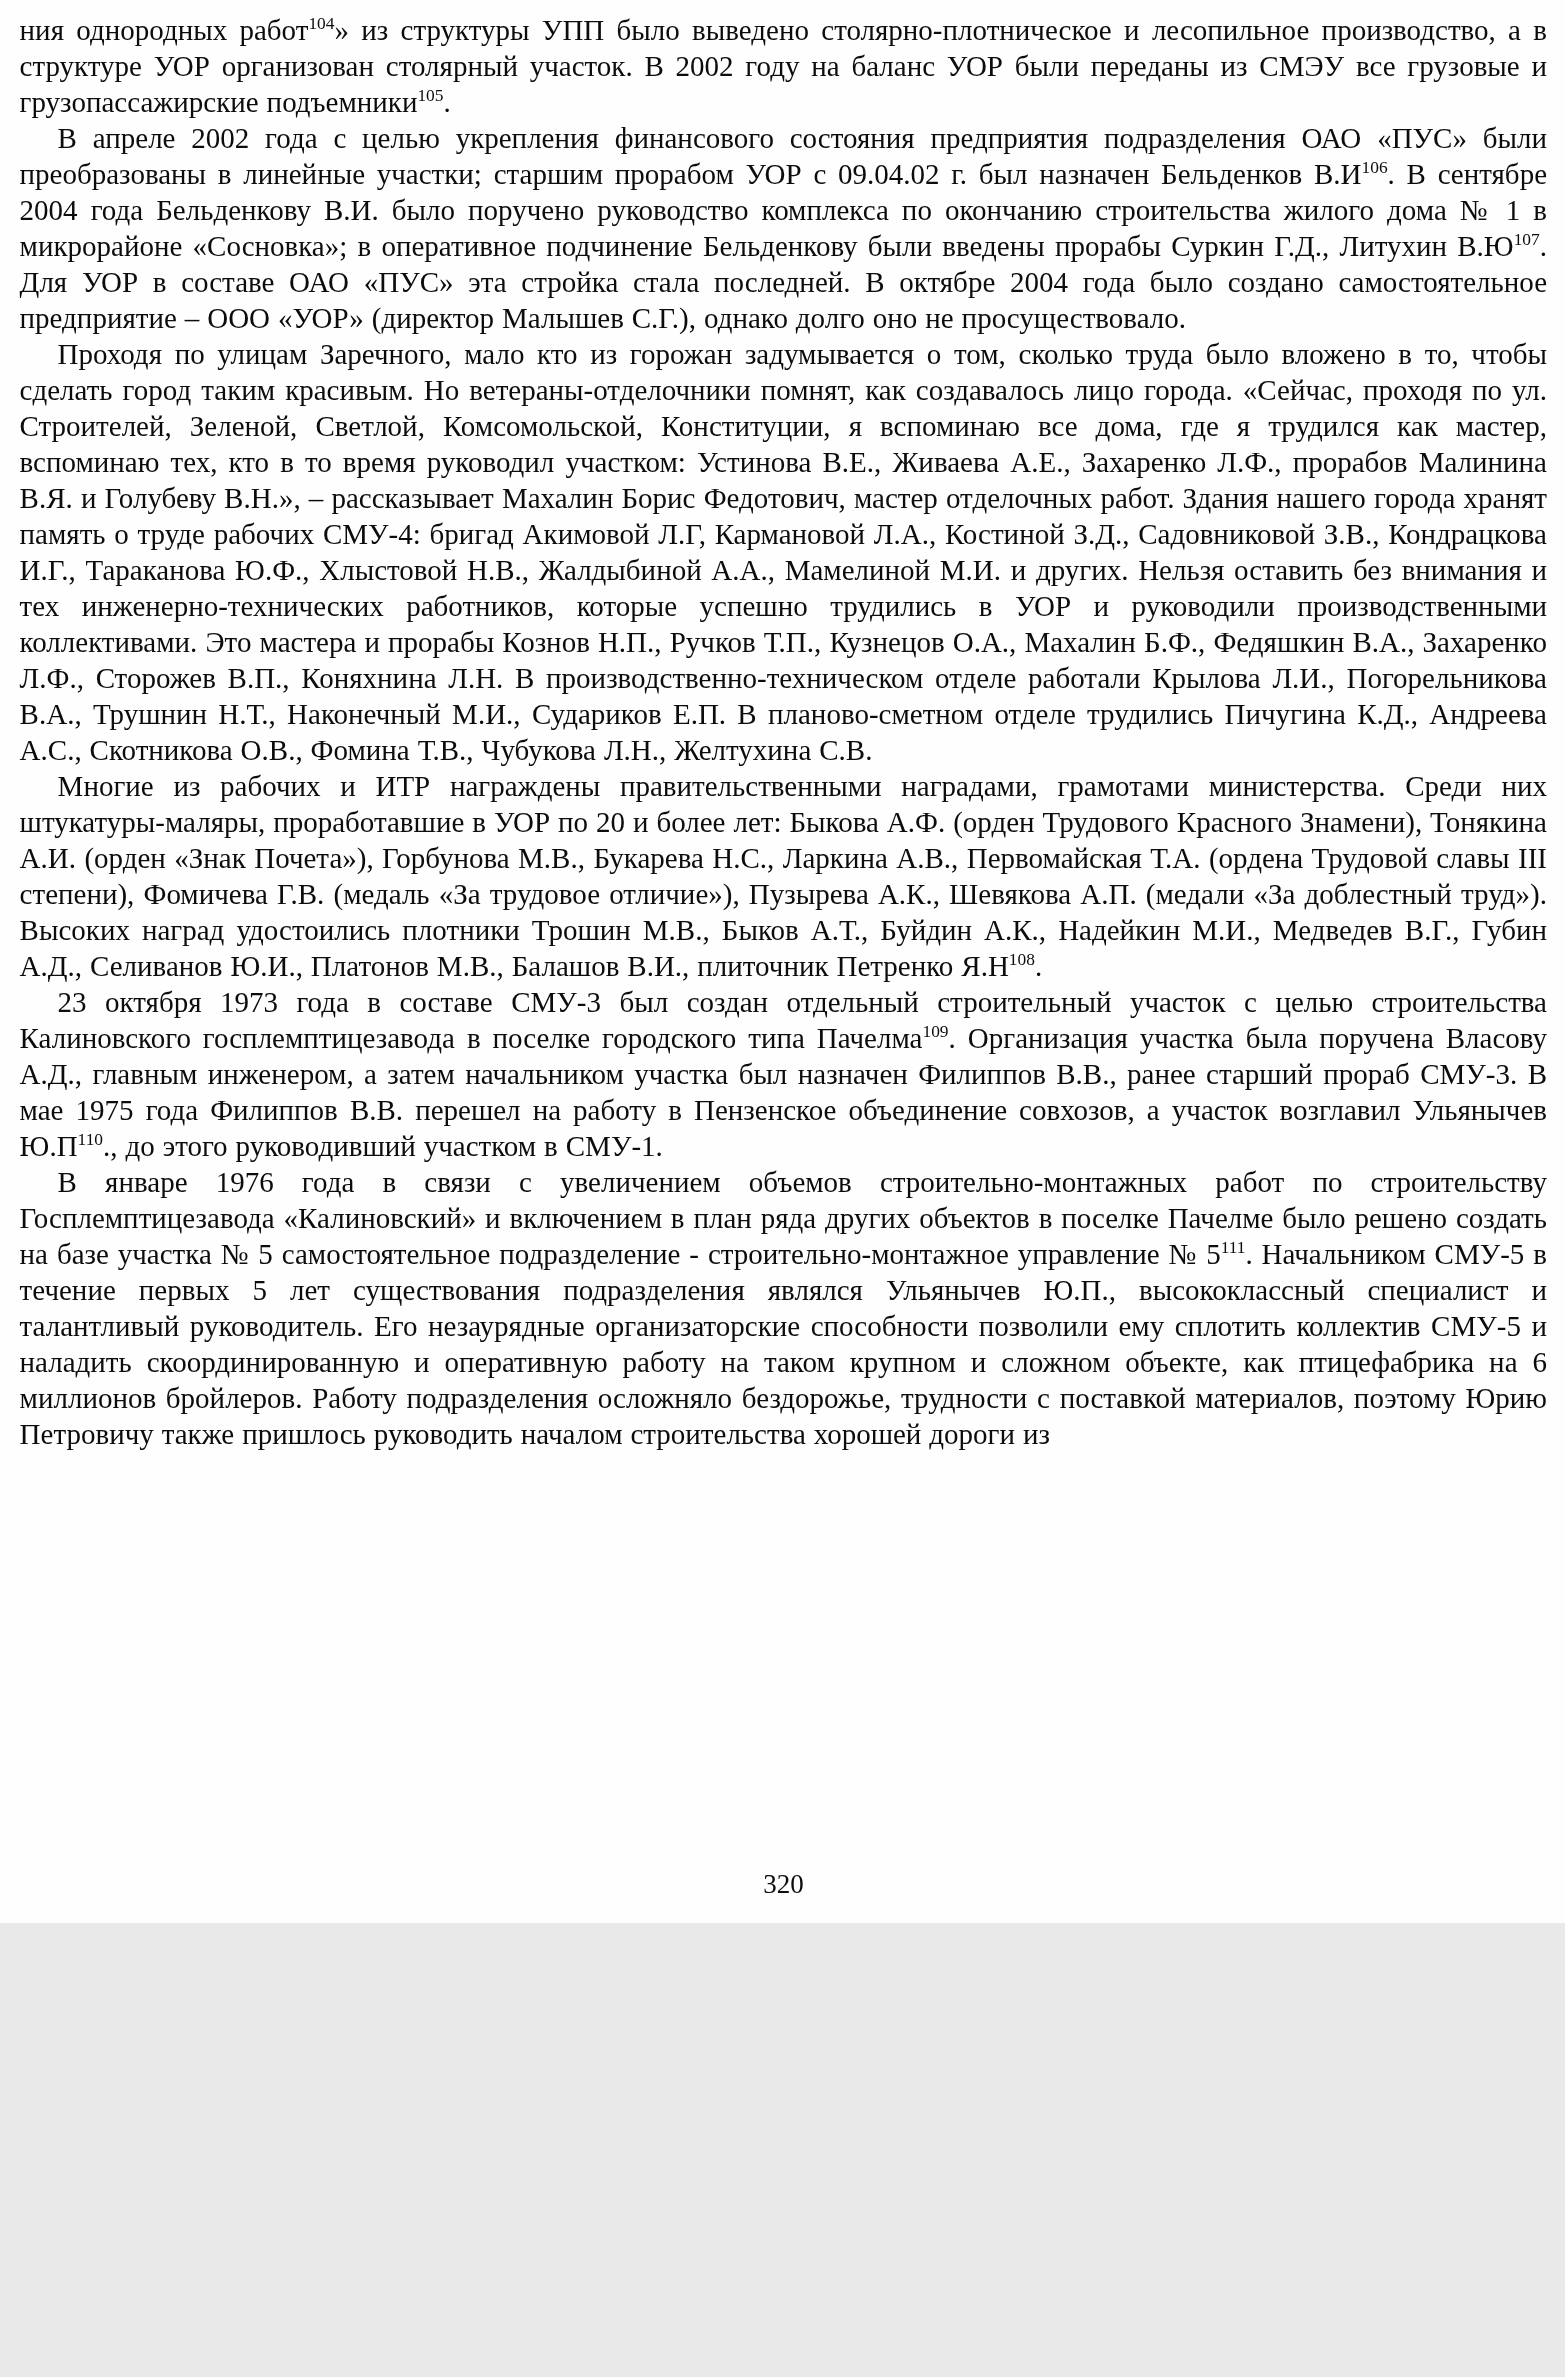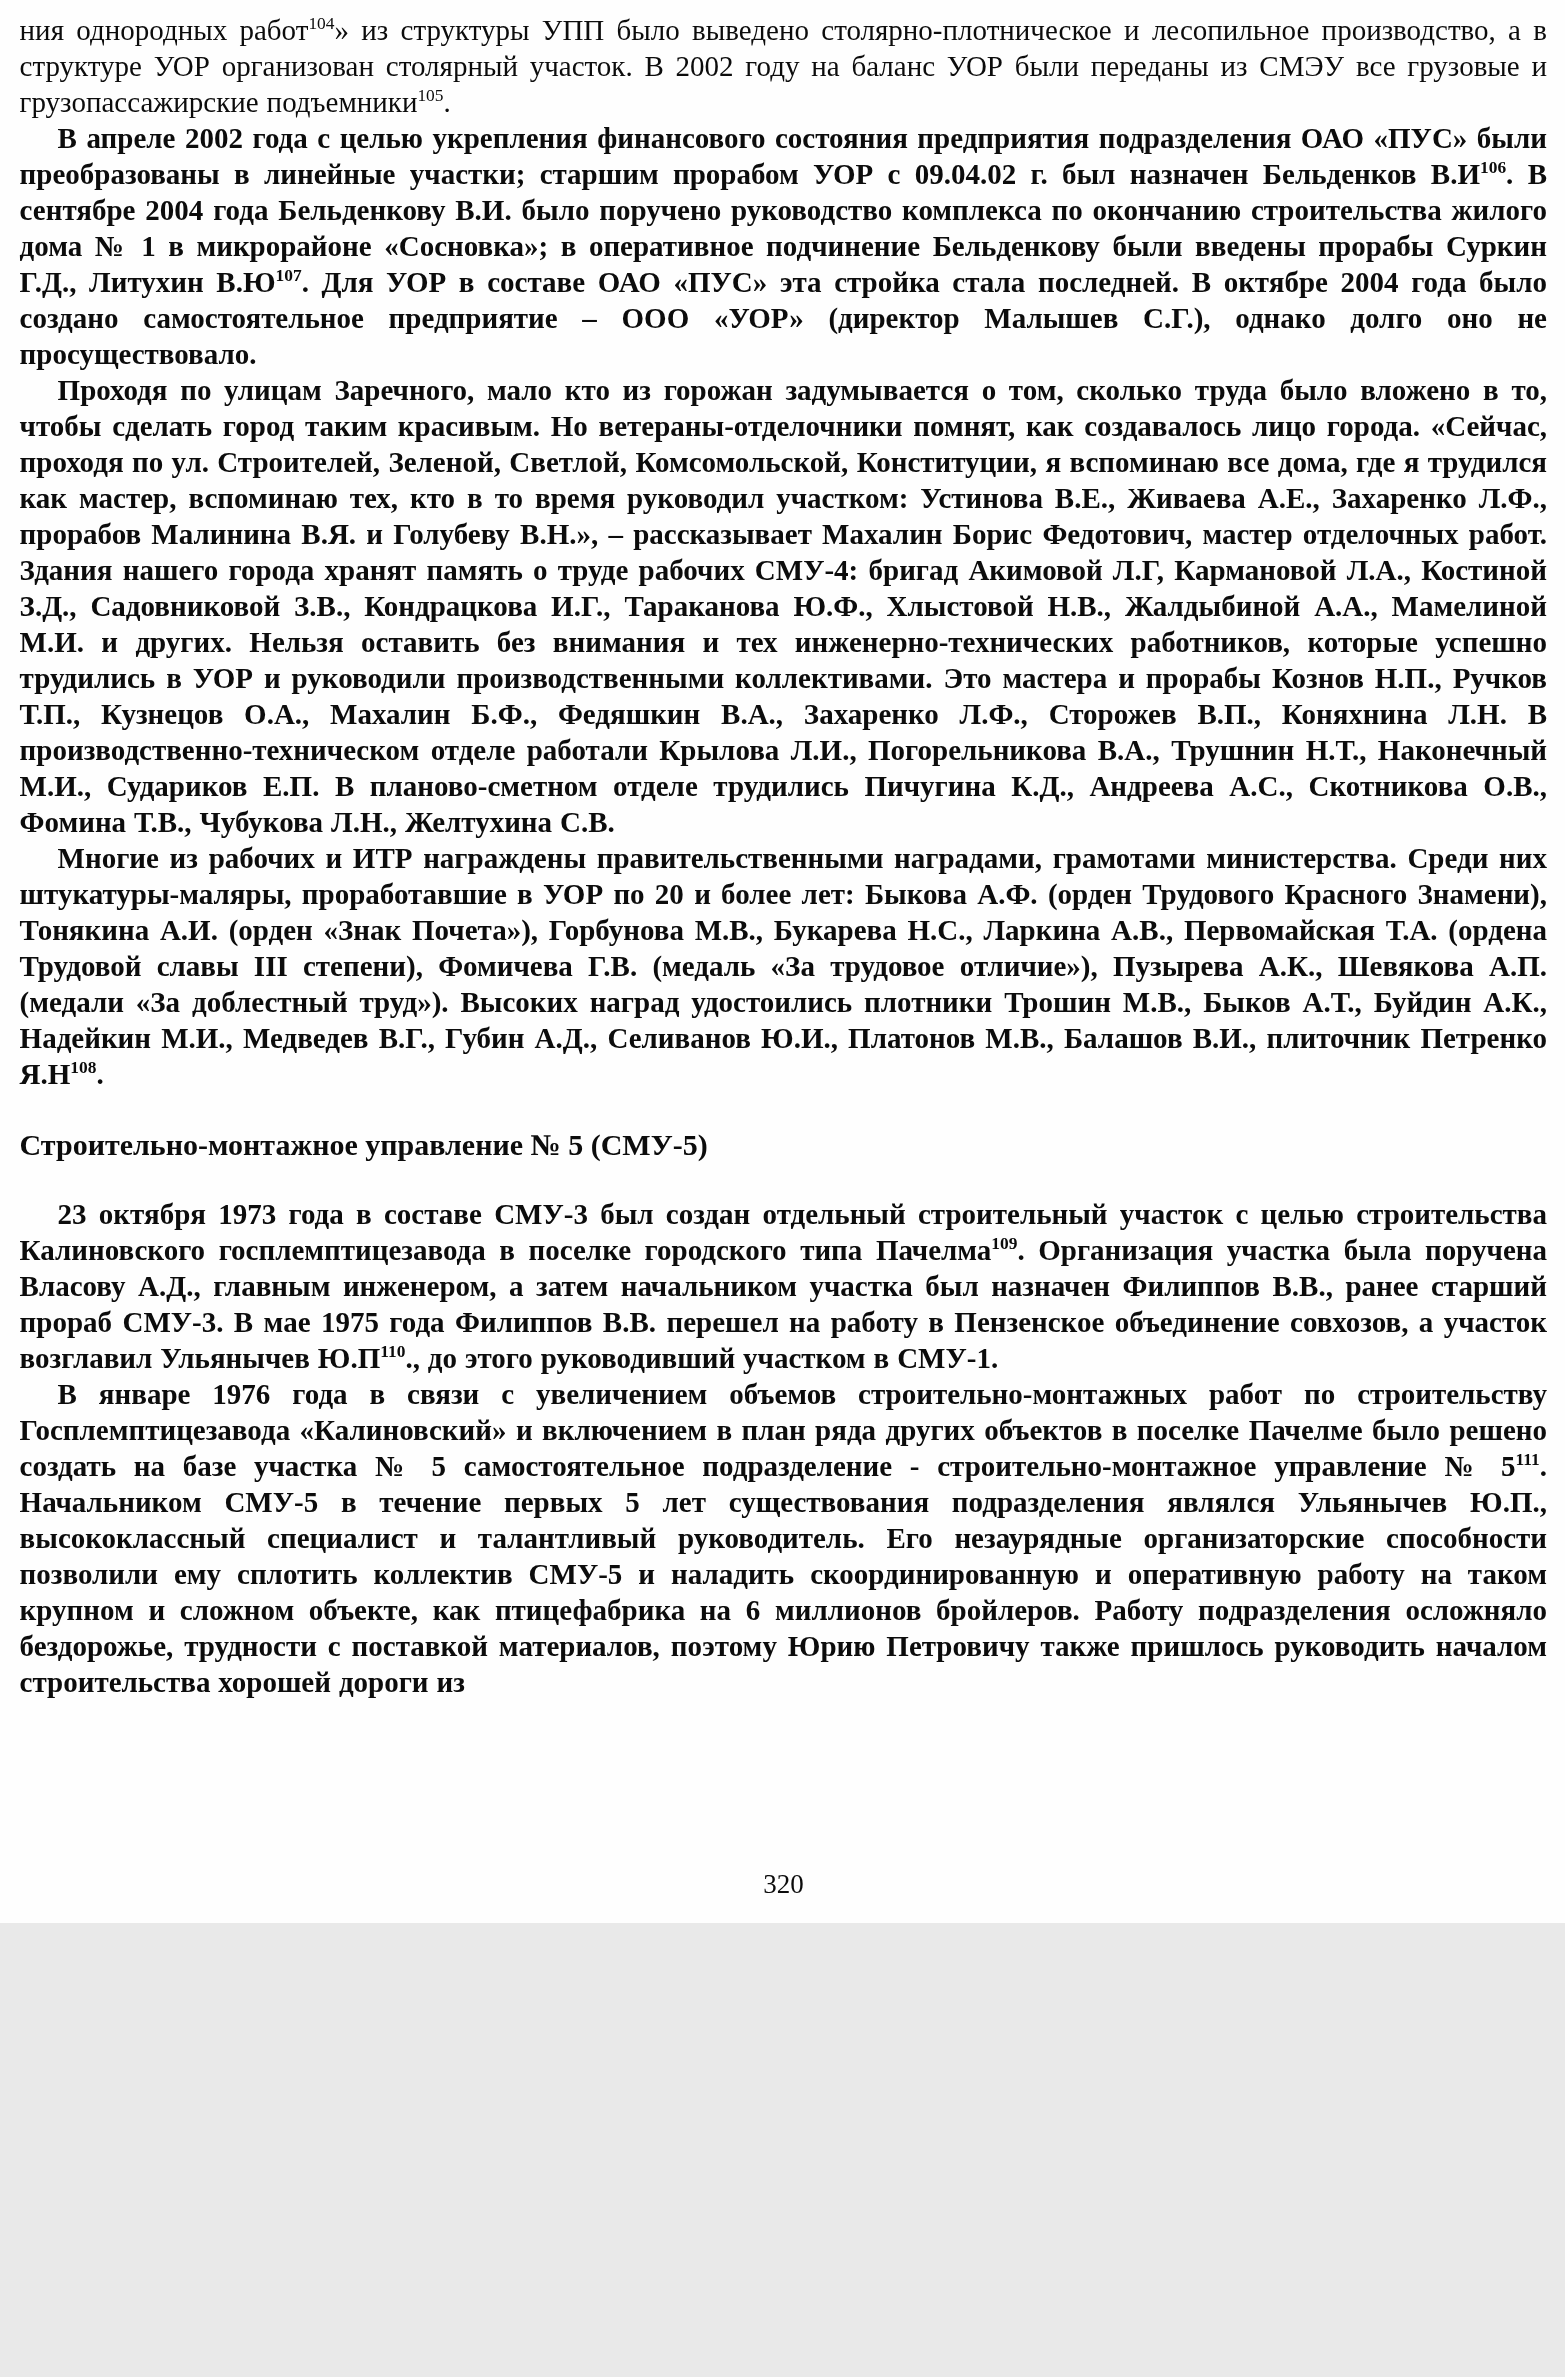--- a/index.html
+++ b/index.html
@@ -26,21 +26,20 @@
   }
   .para {
     margin: 0;
     text-align: justify;
     hyphens: auto;
     -webkit-hyphens: auto;
     word-spacing: 0.7px;
   }
   .para.indent {
     text-indent: 38px;
-    font-weight: bold;
   }
   .heading {
     margin: 35px 0 33px 0;
     font-size: 30px;
     font-weight: bold;
     text-align: left;
     line-height: 36px;
   }
   sup.fnref {
     font-size: 60%;
@@ -62,21 +61,20 @@
 </style>
 </head>
 <body>
 
 <div class="page">
   <main class="text-body">
       <p class="para">ния однородных работ<sup class="fnref">104</sup>» из структуры УПП было выведено столярно-плотническое и лесопильное производство, а в структуре УОР организован столярный участок. В 2002 году на баланс УОР были переданы из СМЭУ все грузовые и грузопассажирские подъемники<sup class="fnref">105</sup>.</p>
       <p class="para indent">В апреле 2002 года с целью укрепления финансового состояния предприятия подразделения ОАО «ПУС» были преобразованы в линейные участки; старшим прорабом УОР с 09.04.02 г. был назначен Бельденков В.И<sup class="fnref">106</sup>. В сентябре 2004 года Бельденкову В.И. было поручено руководство комплекса по окончанию строительства жилого дома № 1 в микрорайоне «Сосновка»; в оперативное подчинение Бельденкову были введены прорабы Суркин Г.Д., Литухин В.Ю<sup class="fnref">107</sup>. Для УОР в составе ОАО «ПУС» эта стройка стала последней. В октябре 2004 года было создано самостоятельное предприятие – ООО «УОР» (директор Малышев С.Г.), однако долго оно не просуществовало.</p>
       <p class="para indent">Проходя по улицам Заречного, мало кто из горожан задумывается о том, сколько труда было вложено в то, чтобы сделать город таким красивым. Но ветераны-отделочники помнят, как создавалось лицо города. «Сейчас, проходя по ул. Строителей, Зеленой, Светлой, Комсомольской, Конституции, я вспоминаю все дома, где я трудился как мастер, вспоминаю тех, кто в то время руководил участком: Устинова В.Е., Живаева А.Е., Захаренко Л.Ф., прорабов Малинина В.Я. и Голубеву В.Н.», – рассказывает Махалин Борис Федотович, мастер отделочных работ. Здания нашего города хранят память о труде рабочих СМУ-4: бригад Акимовой Л.Г, Кармановой Л.А., Костиной З.Д., Садовниковой З.В., Кондрацкова И.Г., Тараканова Ю.Ф., Хлыстовой Н.В., Жалдыбиной А.А., Мамелиной М.И. и других. Нельзя оставить без внимания и тех инженерно-технических работников, которые успешно трудились в УОР и руководили производственными коллективами. Это мастера и прорабы Кознов Н.П., Ручков Т.П., Кузнецов О.А., Махалин Б.Ф., Федяшкин В.А., Захаренко Л.Ф., Сторожев В.П., Коняхнина Л.Н. В производственно-техническом отделе работали Крылова Л.И., Погорельникова В.А., Трушнин Н.Т., Наконечный М.И., Судариков Е.П. В планово-сметном отделе трудились Пичугина К.Д., Андреева А.С., Скотникова О.В., Фомина Т.В., Чубукова Л.Н., Желтухина С.В.</p>
       <p class="para indent">Многие из рабочих и ИТР награждены правительственными наградами, грамотами министерства. Среди них штукатуры-маляры, проработавшие в УОР по 20 и более лет: Быкова А.Ф. (орден Трудового Красного Знамени), Тонякина А.И. (орден «Знак Почета»), Горбунова М.В., Букарева Н.С., Ларкина А.В., Первомайская Т.А. (ордена Трудовой славы III степени), Фомичева Г.В. (медаль «За трудовое отличие»), Пузырева А.К., Шевякова А.П. (медали «За доблестный труд»). Высоких наград удостоились плотники Трошин М.В., Быков А.Т., Буйдин А.К., Надейкин М.И., Медведев В.Г., Губин А.Д., Селиванов Ю.И., Платонов М.В., Балашов В.И., плиточник Петренко Я.Н<sup class="fnref">108</sup>.</p>
-      <h2 class="heading">Строительно-монтажное управление № 5 (СМУ-5)</h2>
       <p class="para indent">23 октября 1973 года в составе СМУ-3 был создан отдельный строительный участок с целью строительства Калиновского госплемптицезавода в поселке городского типа Пачелма<sup class="fnref">109</sup>. Организация участка была поручена Власову А.Д., главным инженером, а затем начальником участка был назначен Филиппов В.В., ранее старший прораб СМУ-3. В мае 1975 года Филиппов В.В. перешел на работу в Пензенское объединение совхозов, а участок возглавил Ульянычев Ю.П<sup class="fnref">110</sup>., до этого руководивший участком в СМУ-1.</p>
       <p class="para indent">В январе 1976 года в связи с увеличением объемов строительно-монтажных работ по строительству Госплемптицезавода «Калиновский» и включением в план ряда других объектов в поселке Пачелме было решено создать на базе участка № 5 самостоятельное подразделение - строительно-монтажное управление № 5<sup class="fnref">111</sup>. Начальником СМУ-5 в течение первых 5 лет существования подразделения являлся Ульянычев Ю.П., высококлассный специалист и талантливый руководитель. Его незаурядные организаторские способности позволили ему сплотить коллектив СМУ-5 и наладить скоординированную и оперативную работу на таком крупном и сложном объекте, как птицефабрика на 6 миллионов бройлеров. Работу подразделения осложняло бездорожье, трудности с поставкой материалов, поэтому Юрию Петровичу также пришлось руководить началом строительства хорошей дороги из</p>
     </main>
   <footer class="page-footer">
     <span class="page-number">320</span>
   </footer>
 </div>
 
 
 </body></html>

